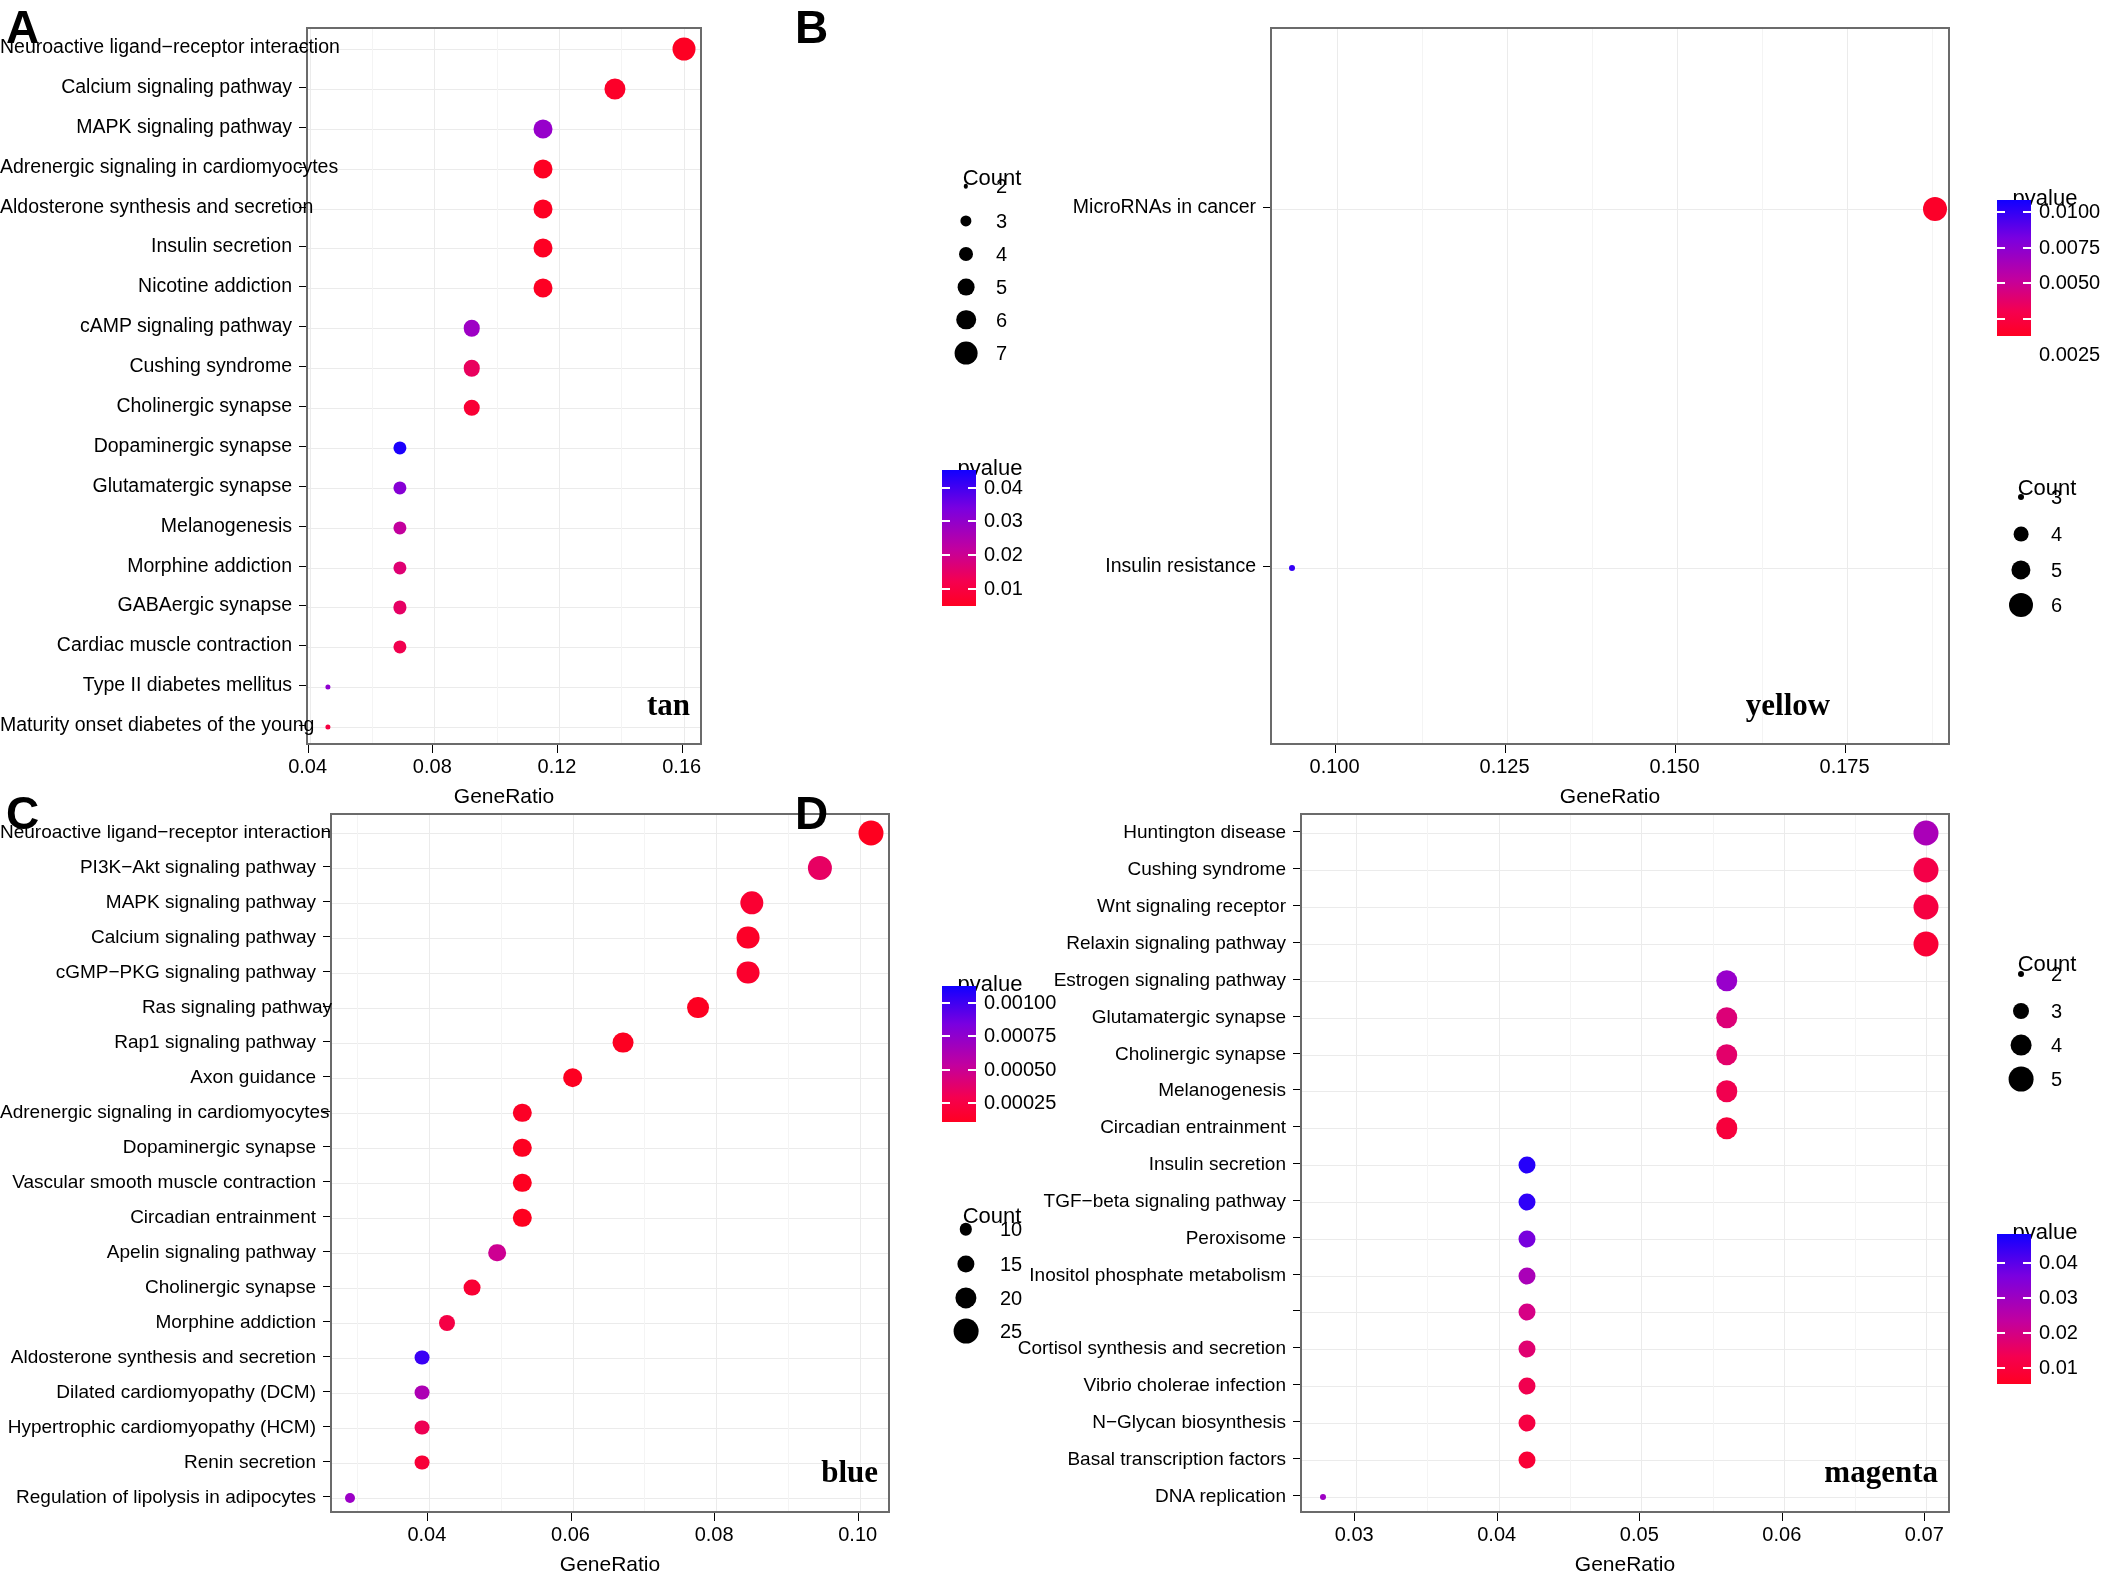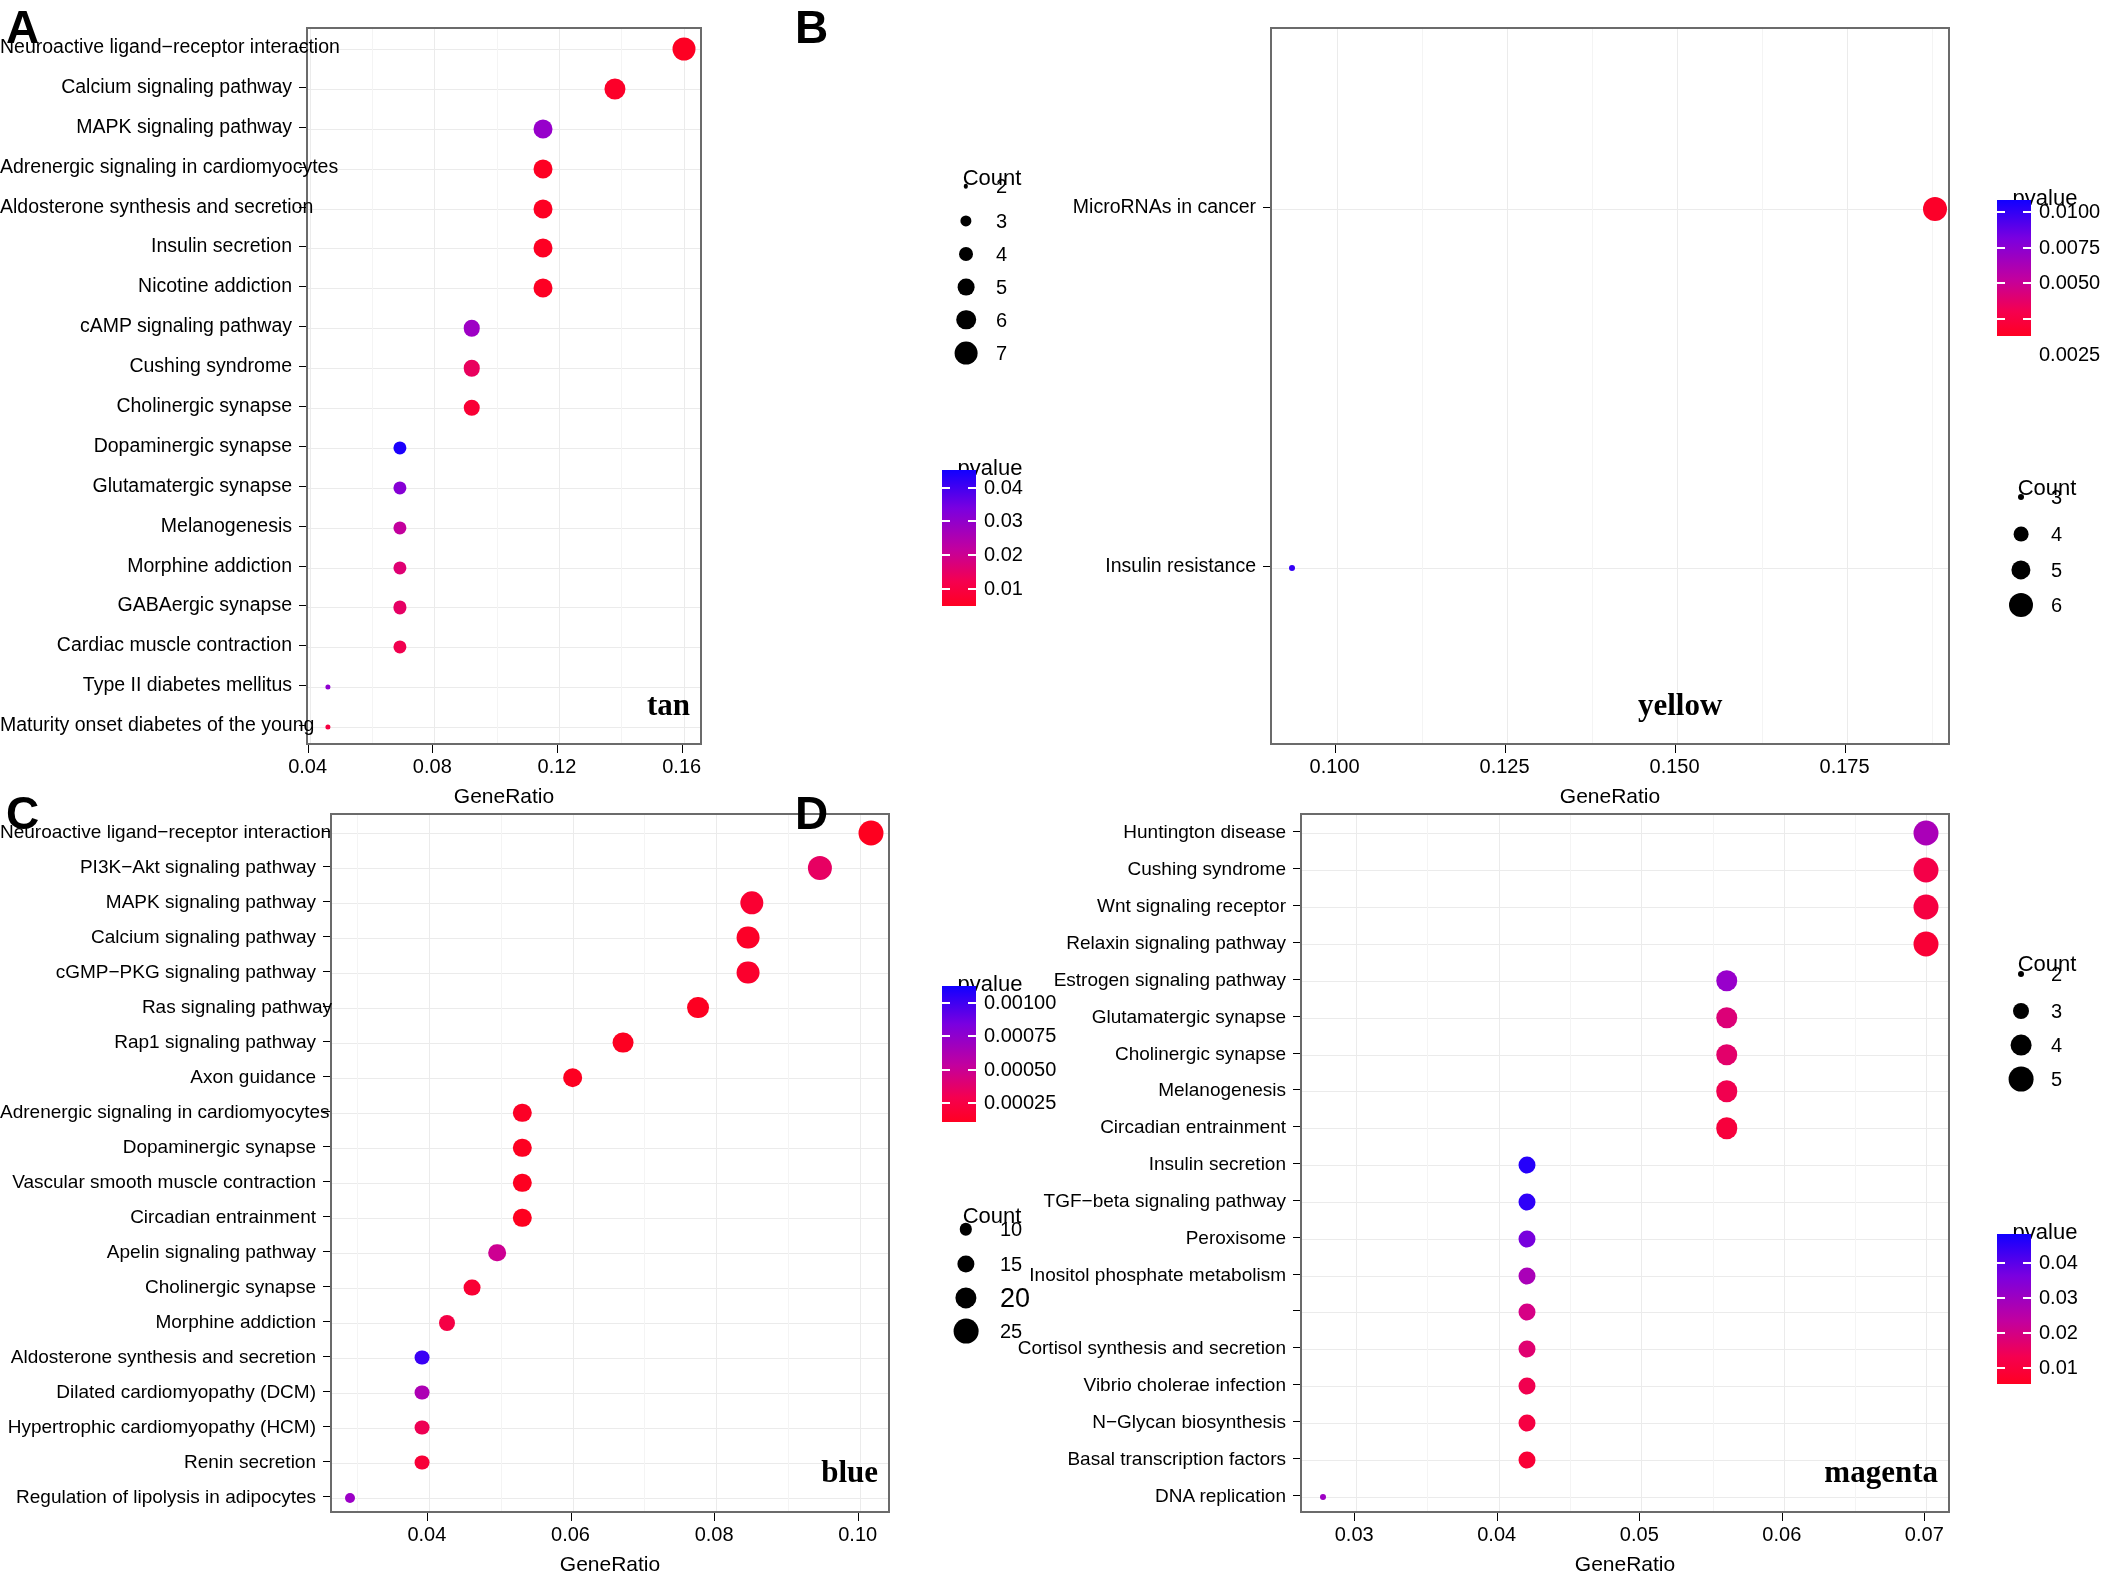--- a/index.html
+++ b/index.html
@@ -169,21 +169,21 @@
         <div class="gridv" style="left:234.6px;"></div>
         <div class="gridv" style="left:404.6px;"></div>
         <div class="gridv" style="left:574.6px;"></div>
         <div class="gridv minor" style="left:149.6px;"></div>
         <div class="gridv minor" style="left:319.6px;"></div>
         <div class="gridv minor" style="left:489.6px;"></div>
         <div class="gridv minor" style="left:659.6px;"></div>
         <div class="dot" style="left:663.0px;top:179.5px;width:24.0px;height:24.0px;background:rgb(252,0,41);" title="MicroRNAs in cancer"></div>
         <div class="dot" style="left:20.4px;top:538.5px;width:6.0px;height:6.0px;background:rgb(52,0,247);" title="Insulin resistance"></div>
       </div>
-      <div class="modtag" style="left:1638px;top:689px;width:300px;text-align:left;font-size:31px;line-height:31px;">yellow</div>
+      <div class="modtag" style="left:1638px;top:689px;width:300px;text-align:center;font-size:31px;line-height:31px;">yellow</div>
       <div class="ylab" style="left:0;width:1256px;text-align:right;top:206.5px;font-size:19.5px;line-height:19.5px;">MicroRNAs in cancer</div>
       <div class="ytick" style="left:1263px;top:206.5px;width:7px;"></div>
       <div class="ylab" style="left:0;width:1256px;text-align:right;top:565.5px;font-size:19.5px;line-height:19.5px;">Insulin resistance</div>
       <div class="ytick" style="left:1263px;top:565.5px;width:7px;"></div>
       <div class="xtickmark" style="left:1334.6px;top:745px;height:8px;"></div>
       <div class="xticklab" style="left:1334.6px;top:756px;font-size:20px;line-height:20px;">0.100</div>
       <div class="xtickmark" style="left:1504.6px;top:745px;height:8px;"></div>
       <div class="xticklab" style="left:1504.6px;top:756px;font-size:20px;line-height:20px;">0.125</div>
       <div class="xtickmark" style="left:1674.6px;top:745px;height:8px;"></div>
       <div class="xticklab" style="left:1674.6px;top:756px;font-size:20px;line-height:20px;">0.150</div>
@@ -318,21 +318,21 @@
       <div class="xtickmark" style="left:857.7px;top:1513px;height:8px;"></div>
       <div class="xticklab" style="left:857.7px;top:1524px;font-size:20px;line-height:20px;">0.10</div>
       <div class="xaxistitle" style="left:610px;top:1553px;font-size:21px;line-height:21px;">GeneRatio</div>
       <div class="legend" style="left:930px;top:813px;width:170px;height:700px;">
         <div class="legend-title" style="left:62px;top:392px;transform:translateX(-50%);font-size:22px;line-height:22px;">Count</div>
         <div class="legend-dot" style="left:36px;top:416.2px;width:12.4px;height:12.4px;"></div>
         <div class="legend-key" style="left:70px;top:416.2px;font-size:20px;line-height:20px;">10</div>
         <div class="legend-dot" style="left:36px;top:450.6px;width:17.2px;height:17.2px;"></div>
         <div class="legend-key" style="left:70px;top:450.6px;font-size:20px;line-height:20px;">15</div>
         <div class="legend-dot" style="left:36px;top:484.6px;width:21.2px;height:21.2px;"></div>
-        <div class="legend-key" style="left:70px;top:484.6px;font-size:27px;line-height:20px;">20</div>
+        <div class="legend-key" style="left:70px;top:484.6px;font-size:20px;line-height:20px;">20</div>
         <div class="legend-dot" style="left:36px;top:518.4px;width:24.8px;height:24.8px;"></div>
         <div class="legend-key" style="left:70px;top:518.4px;font-size:20px;line-height:20px;">25</div>
         <div class="legend-title" style="left:60px;top:160px;transform:translateX(-50%);font-size:22px;line-height:22px;">pvalue</div>
         <div class="colorbar" style="left:12px;top:173px;width:34px;height:136px;"></div>
         <div class="cb-tick" style="left:12px;top:189.0px;width:8px;"></div>
         <div class="cb-tick" style="left:38px;top:189.0px;width:8px;"></div>
         <div class="cb-lab" style="left:54px;top:189.0px;font-size:20px;line-height:20px;">0.00100</div>
         <div class="cb-tick" style="left:12px;top:222.3px;width:8px;"></div>
         <div class="cb-tick" style="left:38px;top:222.3px;width:8px;"></div>
         <div class="cb-lab" style="left:54px;top:222.3px;font-size:20px;line-height:20px;">0.00075</div>

